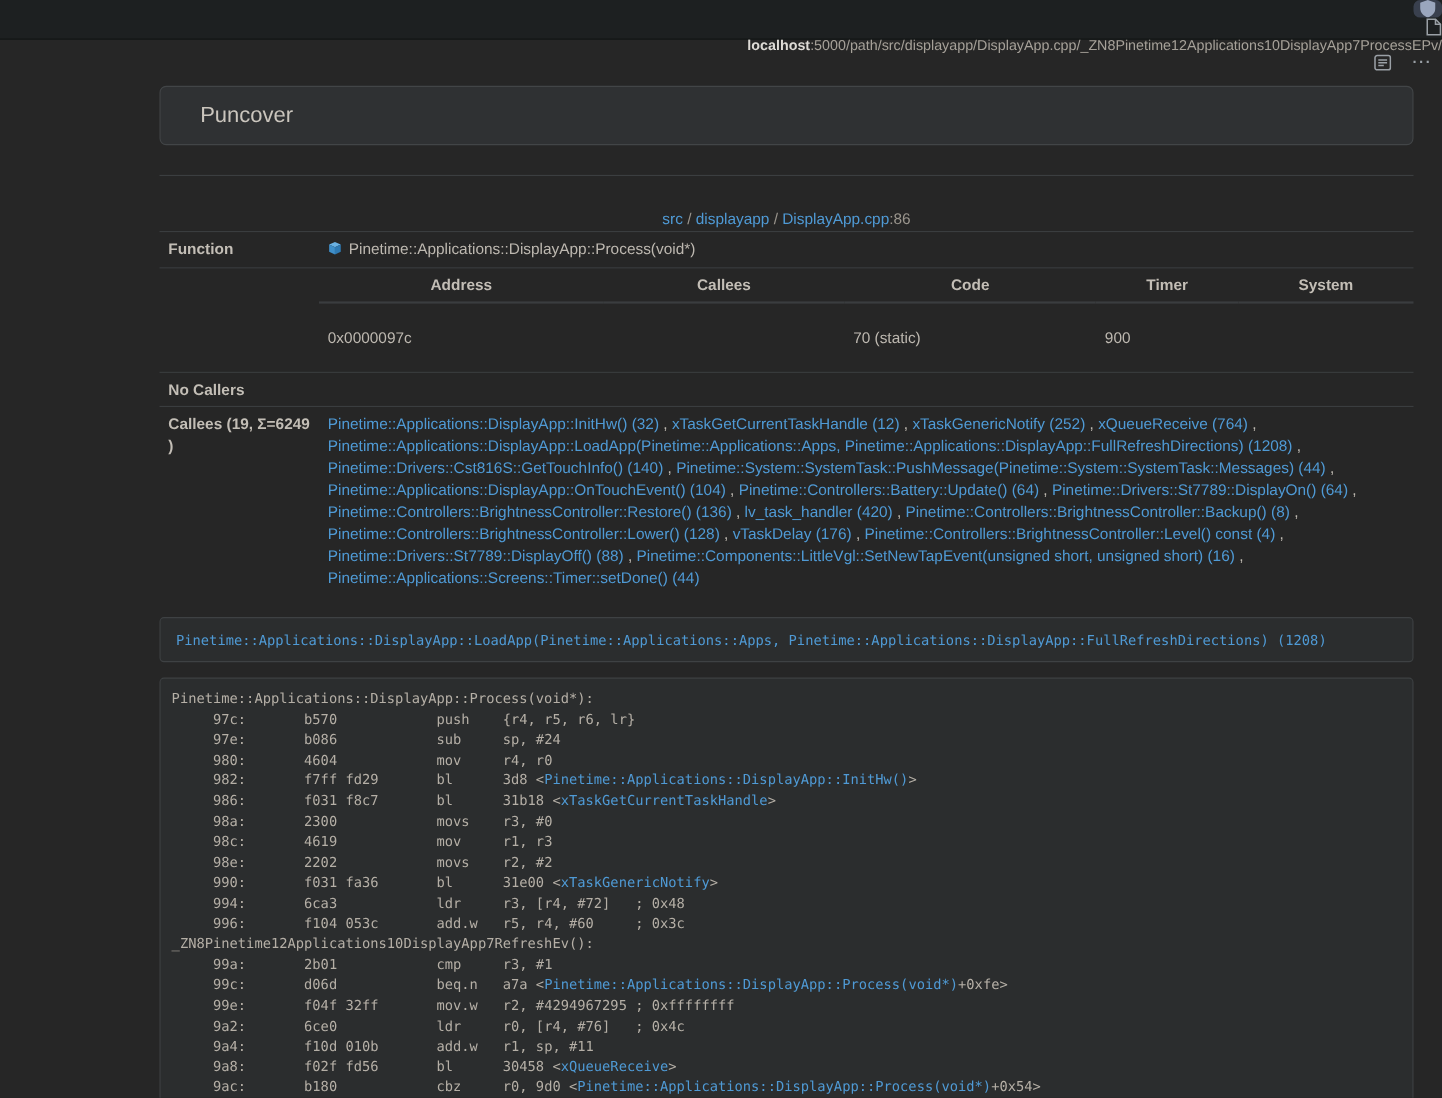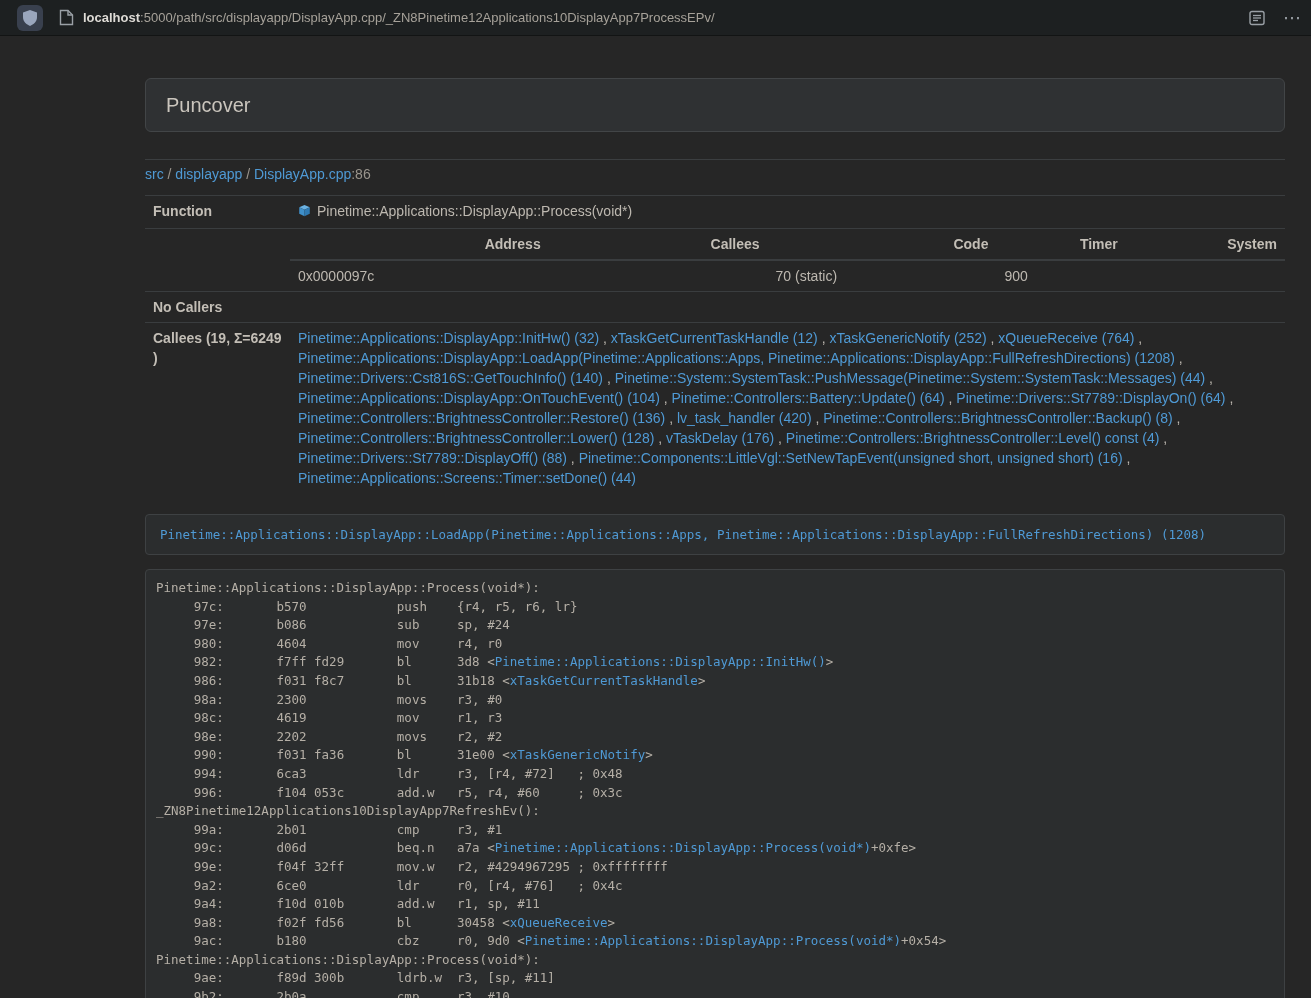--- a/index.html
+++ b/index.html
@@ -3,50 +3,50 @@
 <meta charset="utf-8">
 <style>
   html,body{margin:0;padding:0;}
   body{
     width:1311px;height:998px;overflow:hidden;background:#262626;
     font-family:"Liberation Sans",sans-serif;font-size:14px;color:#bdb8b0;
     position:relative;
   }
   
   .topbar{height:35px;background:#1d2021;border-bottom:1px solid #121414;
-    display:flex;align-items:center;}
+    display:flex;align-items:flex-end;flex-direction:column;}
   .shield-badge{width:26px;height:26px;border-radius:6px;background:#39404e;
     margin-left:17px;display:flex;align-items:center;justify-content:center;cursor:pointer;}
   .pageicon{margin-left:16px;display:flex;align-items:center;}
   .urlbar{margin-left:9px;font-size:13px;color:#a6a199;white-space:nowrap;cursor:text;}
   .urlbar .host{color:#dedbd6;font-weight:bold;}
   .topbar-right{margin-left:auto;display:flex;align-items:center;}
   .reader-btn{display:flex;align-items:center;cursor:pointer;margin-right:18px;}
   .dots{color:#9aa0a6;font-size:18px;line-height:18px;margin-right:10px;cursor:pointer;
     font-family:"DejaVu Sans",sans-serif;}
   
   .container{margin-left:145px;width:1140px;}
   .jumbotron{margin-top:42px;background:#2f3133;border:1px solid #424547;border-radius:6px;
-    padding:14px 20px;}
+    padding:14px 36px;}
   .jumbotron h1{margin:0;font-size:20px;line-height:24px;font-weight:500;color:#cac5bd;}
   hr{border:0;border-top:1px solid #3b3e40;margin:27px 0 0 0;}
   
-  .breadcrumb{margin-top:4px;line-height:20px;font-size:14px;color:#9a958d;}
+  .breadcrumb{margin-top:29px;line-height:20px;font-size:14px;color:#9a958d;text-align:center;}
   a.lnk{color:#4f9ad5;text-decoration:none;cursor:pointer;}
   .crumb-suffix{color:#9a958d;}
   
-  table.fn{width:100%;border-collapse:collapse;margin-top:11px;}
+  table.fn{width:100%;border-collapse:collapse;margin-top:1px;}
   table.fn > tbody > tr > th{width:129px;text-align:left;vertical-align:top;
     padding:5px 8px;font-weight:bold;color:#c3beb6;border-top:1px solid #3a3d3f;line-height:20px;}
   table.fn > tbody > tr > td{padding:5px 8px;vertical-align:top;border-top:1px solid #3a3d3f;line-height:20px;}
   table.fn > tbody > tr > td.nested-cell{padding:0;}
   table.details{width:100%;border-collapse:collapse;}
-  table.details th{text-align:right;font-weight:bold;color:#c3beb6;
+  table.details th{text-align:center;font-weight:bold;color:#c3beb6;
     padding:5px 8px;border-bottom:2px solid #3a3d3f;line-height:20px;}
-  table.details td{padding:5px 8px;line-height:20px;}
+  table.details td{padding:21px 8px;line-height:20px;}
   .fn-icon{display:inline-block;vertical-align:-2px;margin-right:6px;}
   
   .symbol-panel{margin-top:21px;background:#2b2d2e;border:1px solid #3e4143;border-radius:4px;
     padding:12px 14px;font-family:"DejaVu Sans Mono","Liberation Mono",monospace;
     font-size:12.5px;line-height:15px;white-space:nowrap;overflow:hidden;}
   
   pre.disasm{margin:14px 0 0 0;background:#2b2d2e;border:1px solid #3e4143;border-radius:4px;
     padding:9px 10px;font-family:"DejaVu Sans Mono","Liberation Mono",monospace;
     font-size:12.5px;line-height:18.6px;color:#b5afa6;white-space:pre;
     tab-size:8;-moz-tab-size:8;overflow:hidden;}

